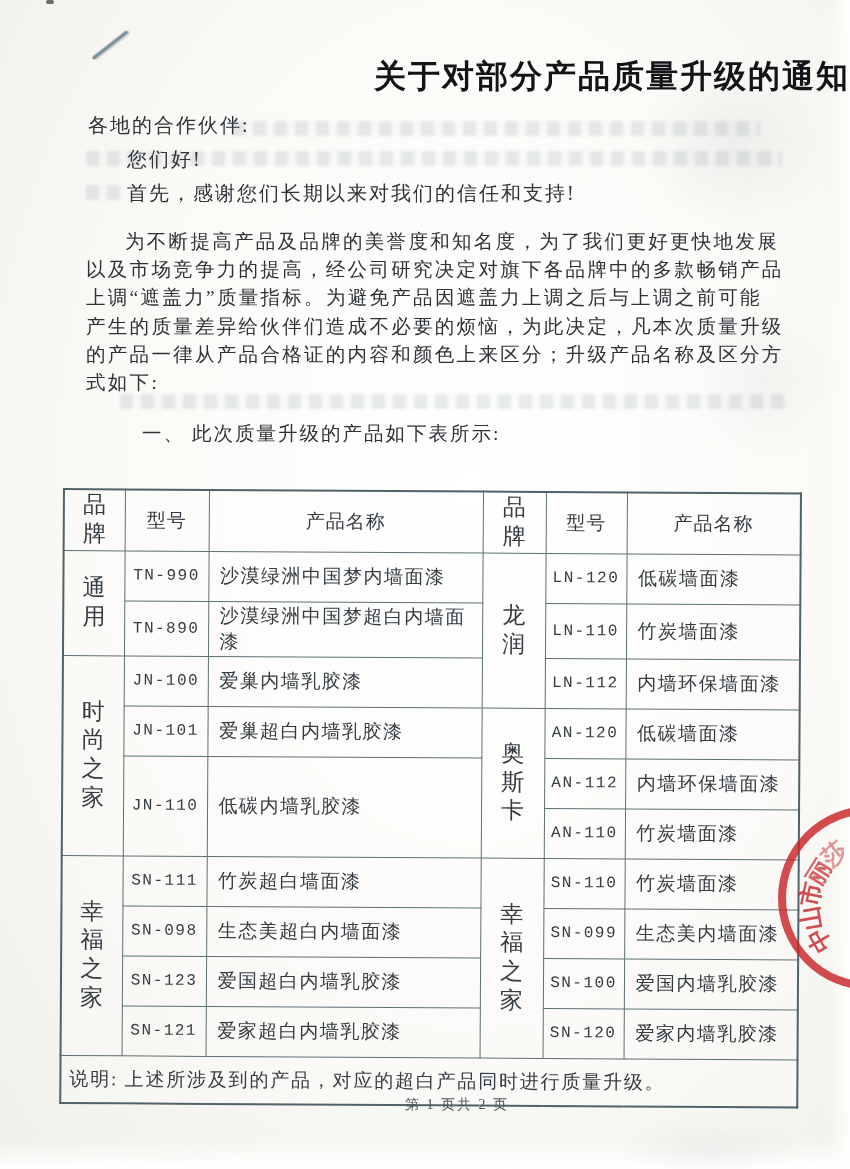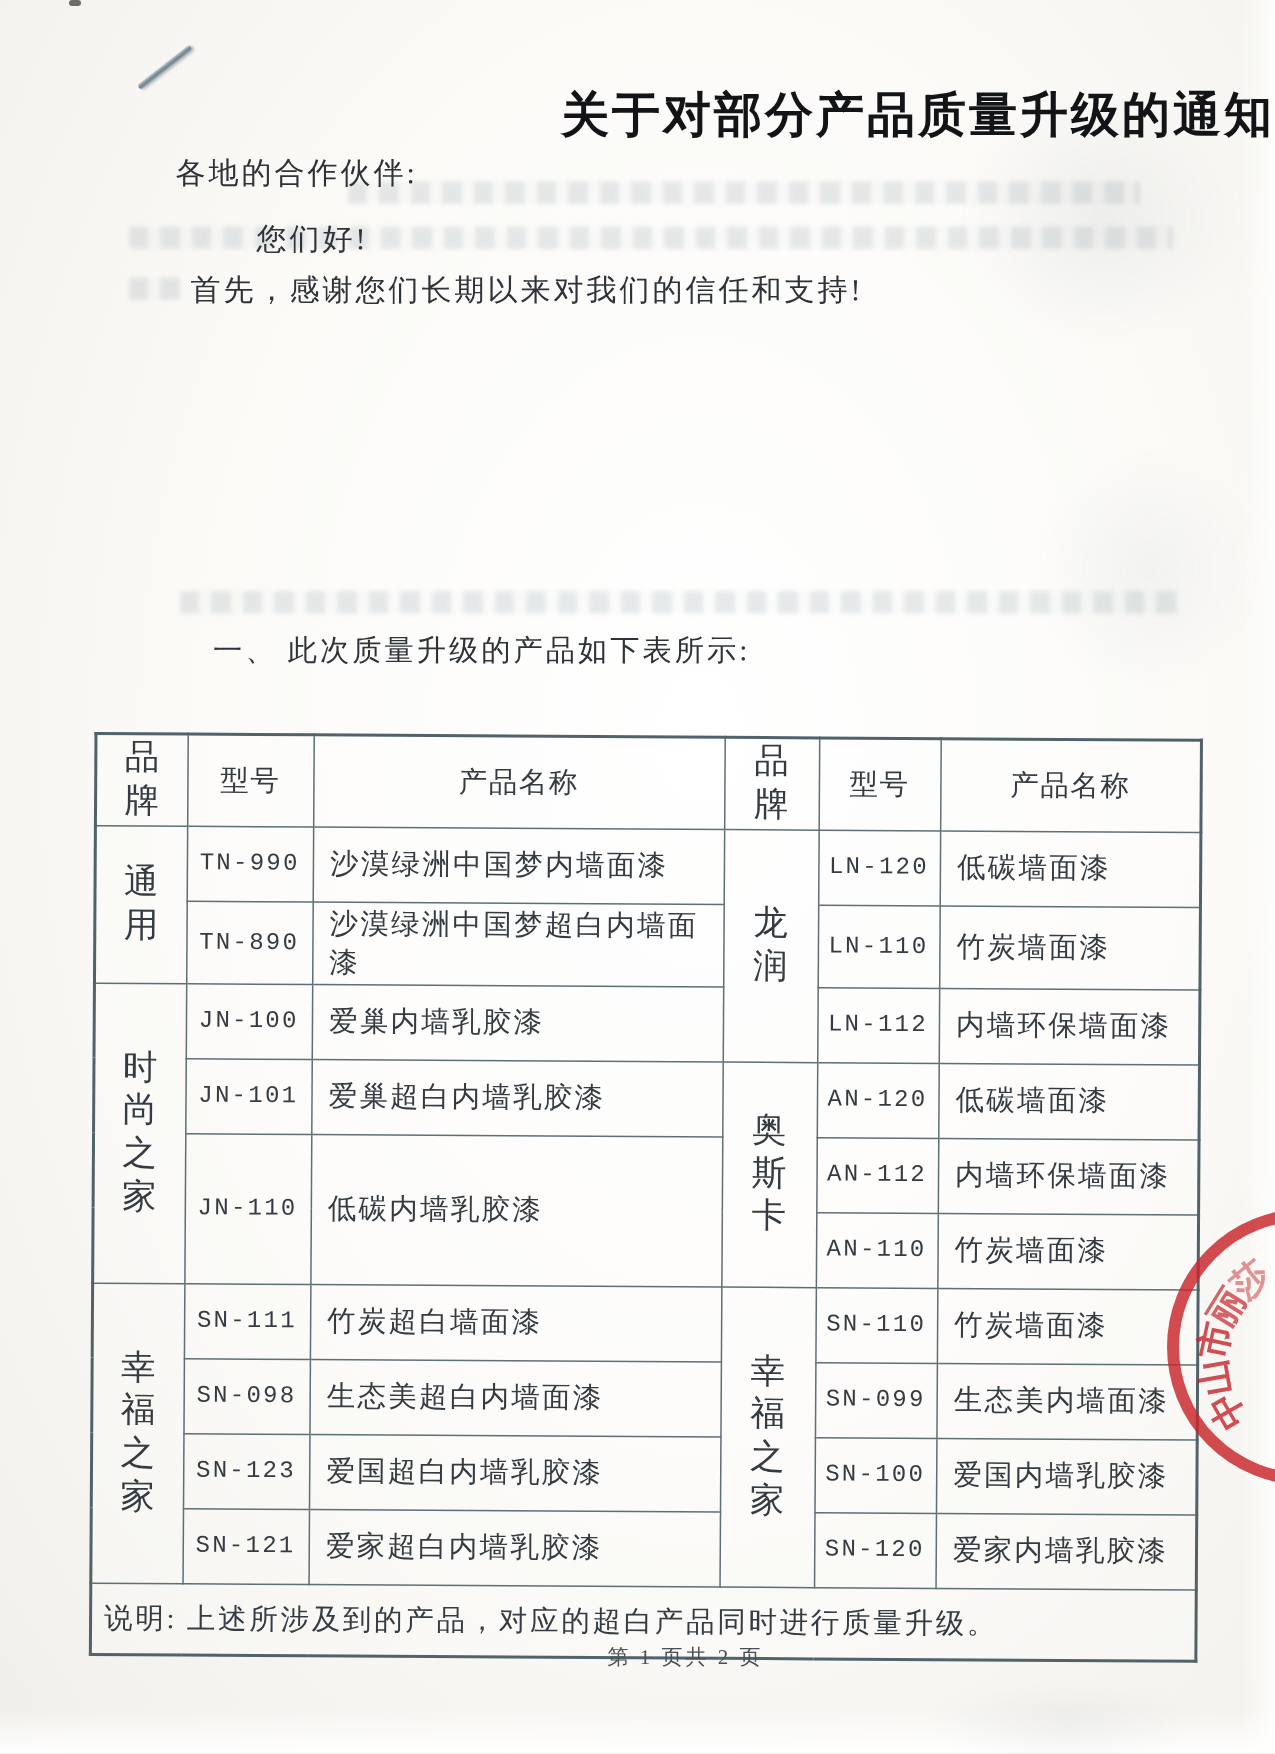--- a/index.html
+++ b/index.html
@@ -30,22 +30,22 @@
   .g1{left:232px;top:121px;width:528px;}
   .g2{left:86px;top:151px;width:696px;}
   .g3{left:86px;top:185px;width:34px;}
   .g4{left:120px;top:394px;width:668px;}
 
   .title{position:absolute;left:0;top:55px;width:100%;text-align:right;
     font-family:"Liberation Sans","DejaVu Sans",sans-serif;font-weight:700;
     font-size:32px;letter-spacing:2px;color:#121417;}
 
   .line{position:absolute;white-space:nowrap;font-size:20px;letter-spacing:2px;color:#2e333a;}
-  .salutation{left:88px;top:102px;margin-left:29px;}
-  .greeting{left:127px;top:146px;margin-left:44px;}
+  .salutation{left:88px;top:112px;}
+  .greeting{left:127px;top:146px;}
   .thanks{left:127px;top:180px;}
 
   .para{position:absolute;left:86px;top:228px;font-size:19.5px;color:#2e333a;}
   .para .pline{white-space:nowrap;letter-spacing:2.3px;line-height:28.2px;}
   .para .pline:first-child{text-indent:2em;}
 
   .heading{left:142px;top:420px;font-size:19.5px;letter-spacing:2px;}
 
   
   .tablewrap{position:absolute;left:63px;top:488px;transform:rotate(0.35deg);transform-origin:0 0;}
@@ -87,20 +87,28 @@
   <div class="ghost g2"></div>
   <div class="ghost g3"></div>
   <div class="ghost g4"></div>
 
   <div class="title">关于对部分产品质量升级的通知</div>
 
   <div class="line salutation">各地的合作伙伴:</div>
   <div class="line greeting">您们好!</div>
   <div class="line thanks">首先，感谢您们长期以来对我们的信任和支持!</div>
 
+  <div class="para" id="body-paragraph">
+      <div class="pline">为不断提高产品及品牌的美誉度和知名度，为了我们更好更快地发展</div>
+      <div class="pline">以及市场竞争力的提高，经公司研究决定对旗下各品牌中的多款畅销产品</div>
+      <div class="pline">上调“遮盖力”质量指标。为避免产品因遮盖力上调之后与上调之前可能</div>
+      <div class="pline">产生的质量差异给伙伴们造成不必要的烦恼，为此决定，凡本次质量升级</div>
+      <div class="pline">的产品一律从产品合格证的内容和颜色上来区分；升级产品名称及区分方</div>
+      <div class="pline">式如下:</div>
+    </div>
 
   <div class="line heading">一、 此次质量升级的产品如下表所示:</div>
 
   <div class="tablewrap">
     <table class="products" id="product-table">
         <colgroup>
           <col style="width: 61px;">
           <col style="width: 84px;">
           <col style="width: 274px;">
           <col style="width: 63px;">

